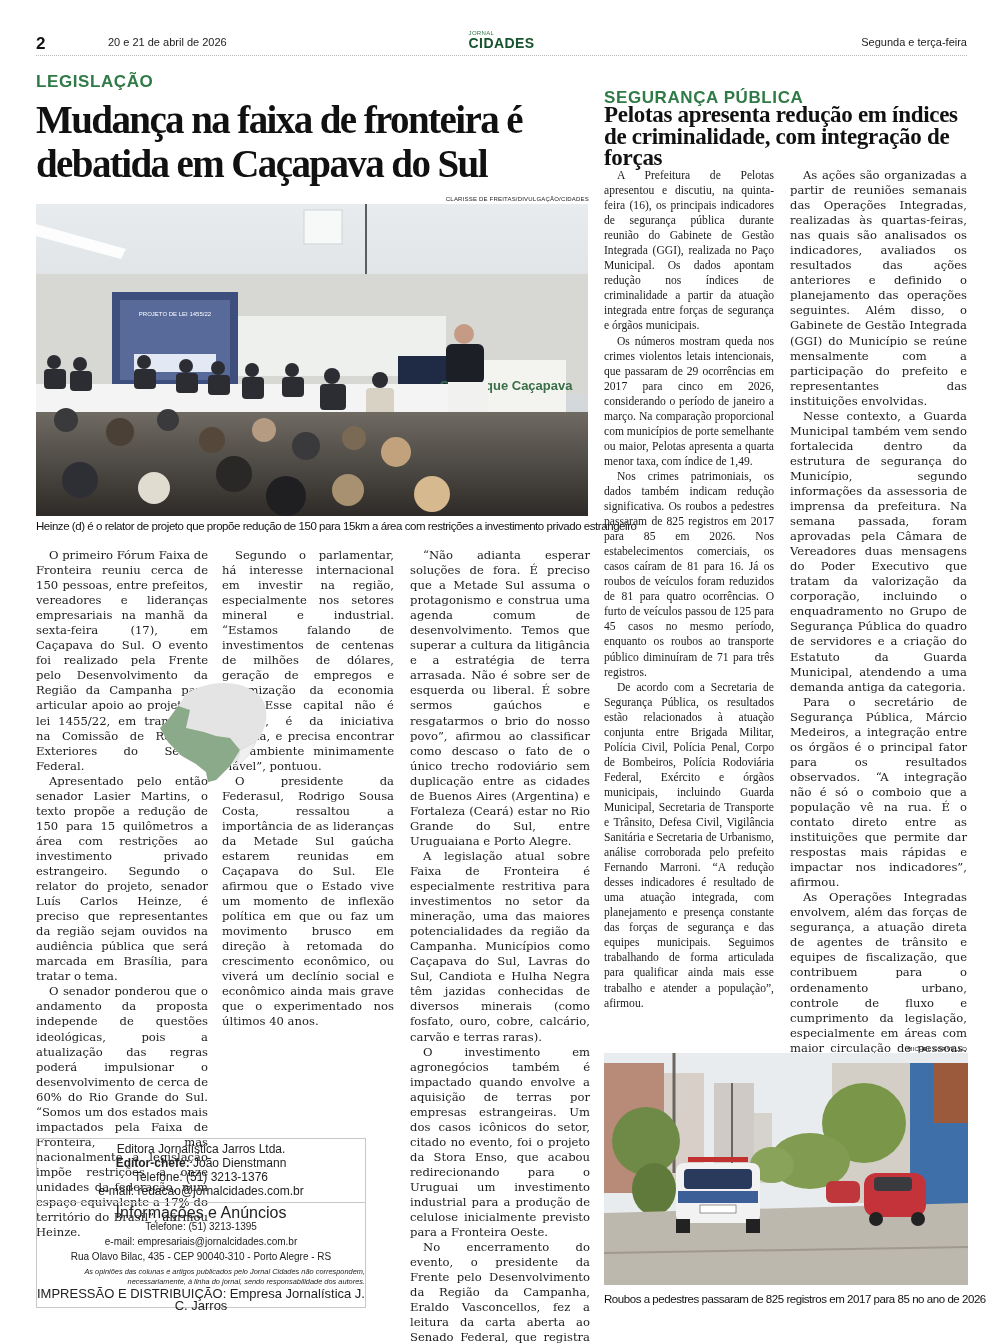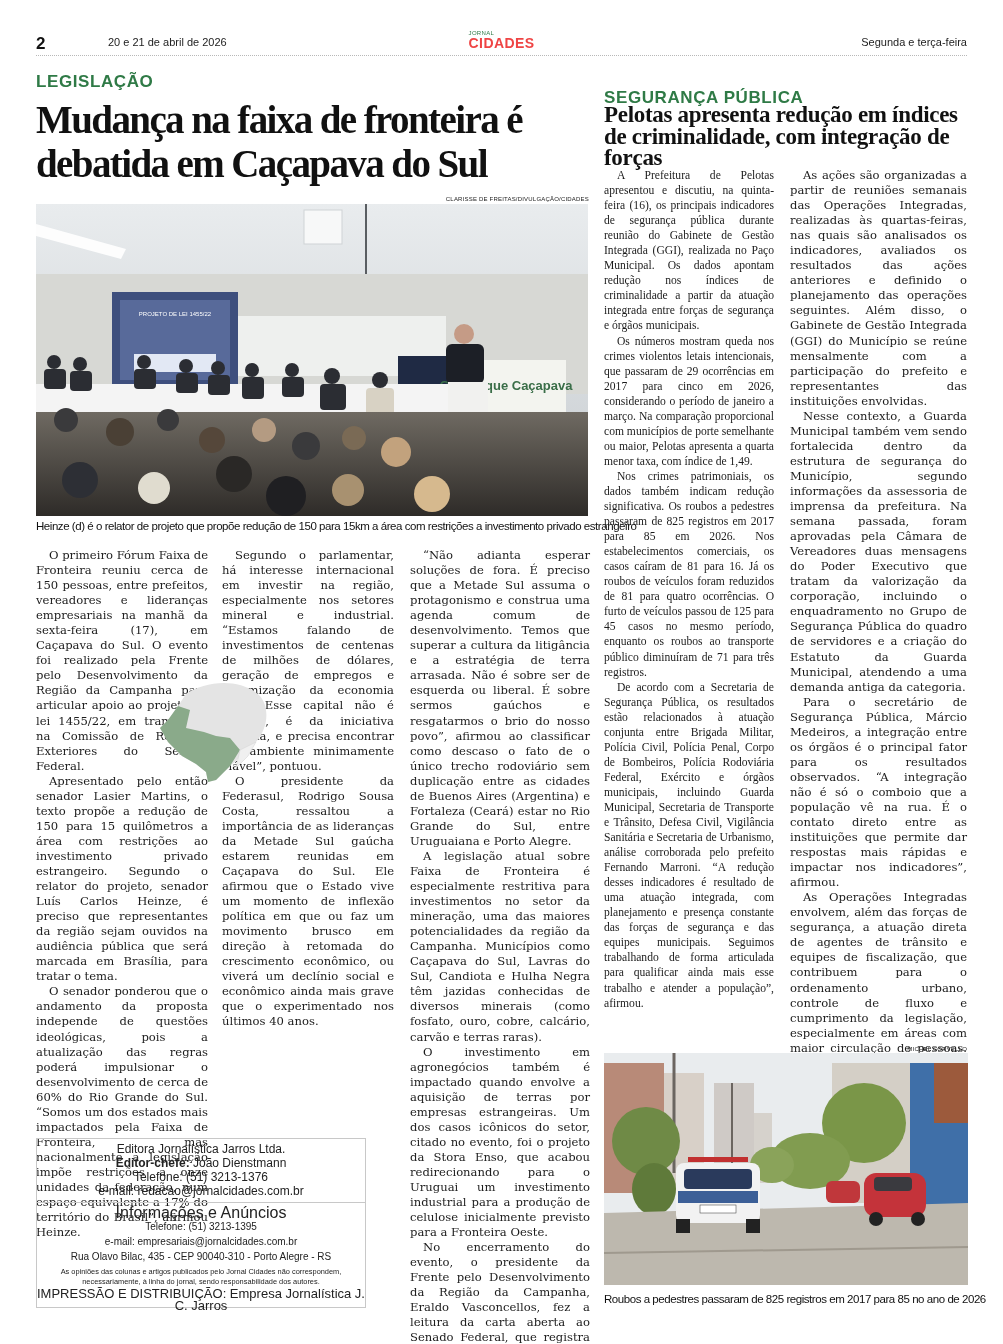--- a/index.html
+++ b/index.html
@@ -5,21 +5,21 @@
   * { box-sizing: border-box; margin: 0; padding: 0; }
   html, body { width: 1003px; height: 1344px; background: #ffffff; overflow: hidden; }
   body { position: relative; font-family: "DejaVu Serif", serif; color: #1a1a1a; }
 
   
   .hdr { position: absolute; left: 36px; right: 36px; top: 30px; height: 26px; border-bottom: 1px dotted #b8b8b8; }
   .hdr .pgnum { position: absolute; left: 0; top: 4px; font: bold 17px "Liberation Sans", sans-serif; color: #111; }
   .hdr .date { position: absolute; left: 40px; top: 6px; font: 11px "Liberation Sans", sans-serif; color: #222; margin-left: 32px; }
   .hdr .logo { position: absolute; left: 50%; transform: translateX(-50%); top: 0; text-align: left; }
   .hdr .logo .l1 { display: block; font: 6px "Liberation Sans", sans-serif; color: #2f7a46; letter-spacing: .3px; }
-  .hdr .logo .l2 { display: block; font: bold 14px "Liberation Sans", sans-serif; color: #ef4444; letter-spacing: .4px; line-height: 14px; }
+  .hdr .logo .l2 { display: block; font: bold 14px "Liberation Sans", sans-serif; color: #14532d; letter-spacing: .4px; line-height: 14px; }
   .hdr .weekday { position: absolute; right: 0; top: 6px; font: 11px "Liberation Sans", sans-serif; color: #222; }
 
   
   .kicker { position: absolute; font: bold 17px "Liberation Sans", sans-serif; color: #2f7a46; letter-spacing: .6px; }
   .headline { position: absolute; font-family: Liberation Serif, serif; font-weight: bold; color: #111; }
   .credit { position: absolute; font: 6px "Liberation Sans", sans-serif; color: #222; text-transform: uppercase; letter-spacing: .2px; }
   .caption { position: absolute; font: 11.5px "Liberation Sans", sans-serif; color: #111; letter-spacing: -0.45px; transform-origin: left; }
   .col { position: absolute; font-size: 11.6px; line-height: 15.05px; text-align: justify; hyphens: manual; color: #1b1b1b; }
   .col p { text-indent: 13px; }
 
@@ -37,21 +37,21 @@
   .map-float { position: absolute; left: 156px; top: 676px; width: 118px; height: 110px; }
 
   
   .expedient { position: absolute; left: 36px; top: 1138px; width: 330px; height: 170px; border: 1px solid #c8c8c8; font-family: "Liberation Sans", sans-serif; text-align: center; color: #222; }
   .expedient .top { padding-top: 3px; height: 64px; border-bottom: 1px solid #c8c8c8; }
   .expedient .top div { font-size: 12px; line-height: 14px; }
   .expedient .top .bold { font-weight: bold; }
   .expedient .bot { padding-top: 3px; }
   .expedient .bot .it { font-size: 16px; line-height: 13px; }
   .expedient .bot .ln { font-size: 10px; line-height: 15px; }
-  .expedient .bot .disc { font-size: 7.4px; line-height: 9.5px; margin-top: 3px; }
+  .expedient .bot .disc { font-style: italic; font-size: 7.4px; line-height: 9.5px; margin-top: 3px; text-align: right; }
   .expedient .bot .print { font-size: 13px; line-height: 12px; margin-top: 2px; }
 
   
   #k-right { left: 604px; top: 88px; }
   #h-right { left: 604px; top: 104px; width: 370px; font-size: 23px; line-height: 21.5px; letter-spacing: -0.3px; }
   #colD { left: 604px; top: 168px; width: 170px; font-family: Liberation Serif, serif; }
   #colE { left: 790px; top: 168px; width: 177px; }
   #credit-right { right: 36px; top: 1046px; }
   .photo-right { position: absolute; left: 604px; top: 1053px; width: 364px; height: 232px; overflow: hidden; background: #d9d6cf; }
   #cap-right { left: 604px; top: 1293px; }

